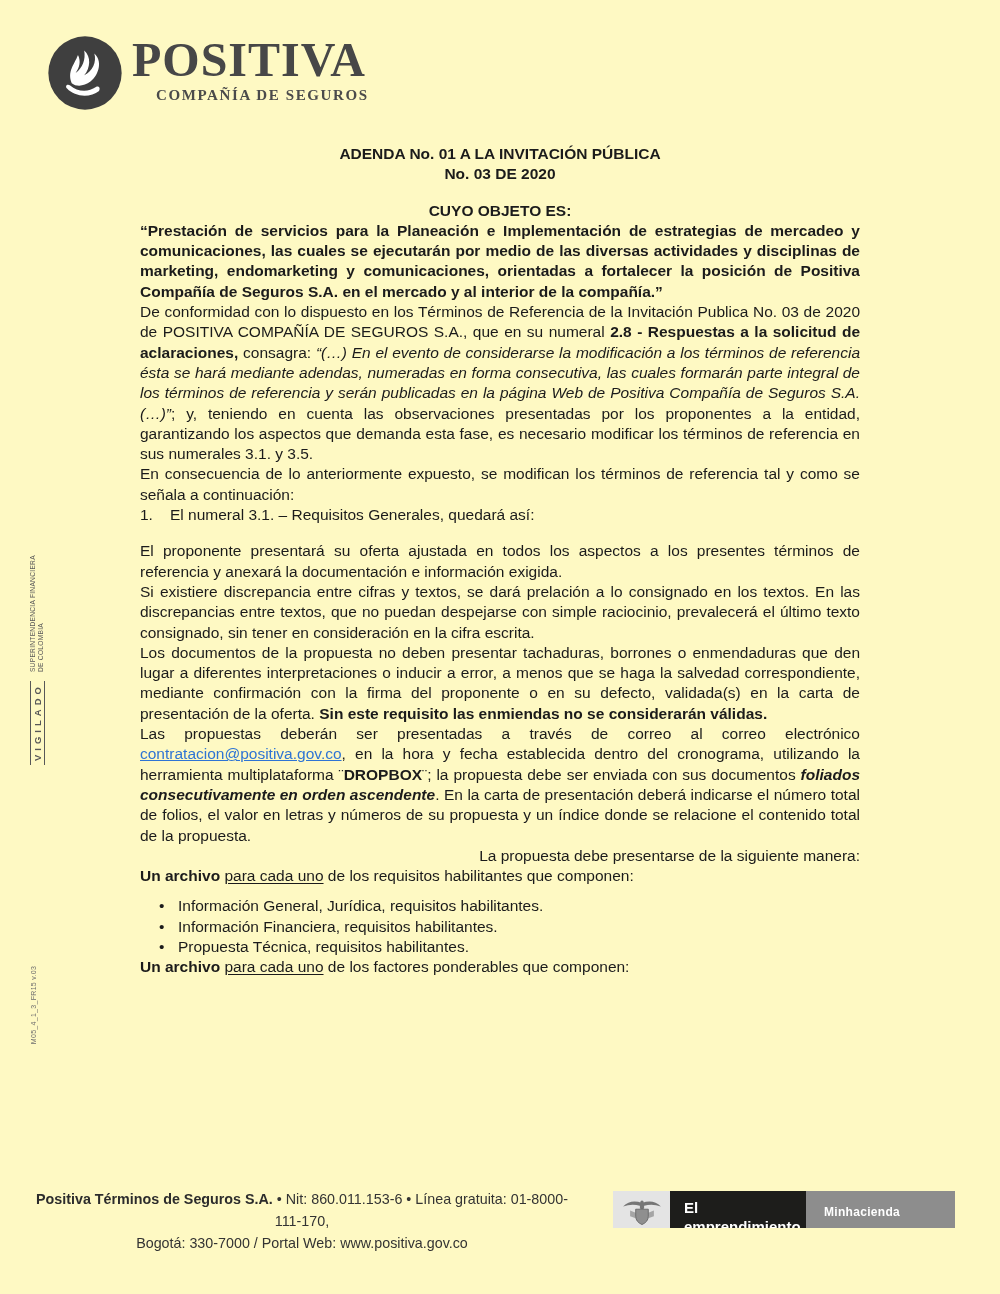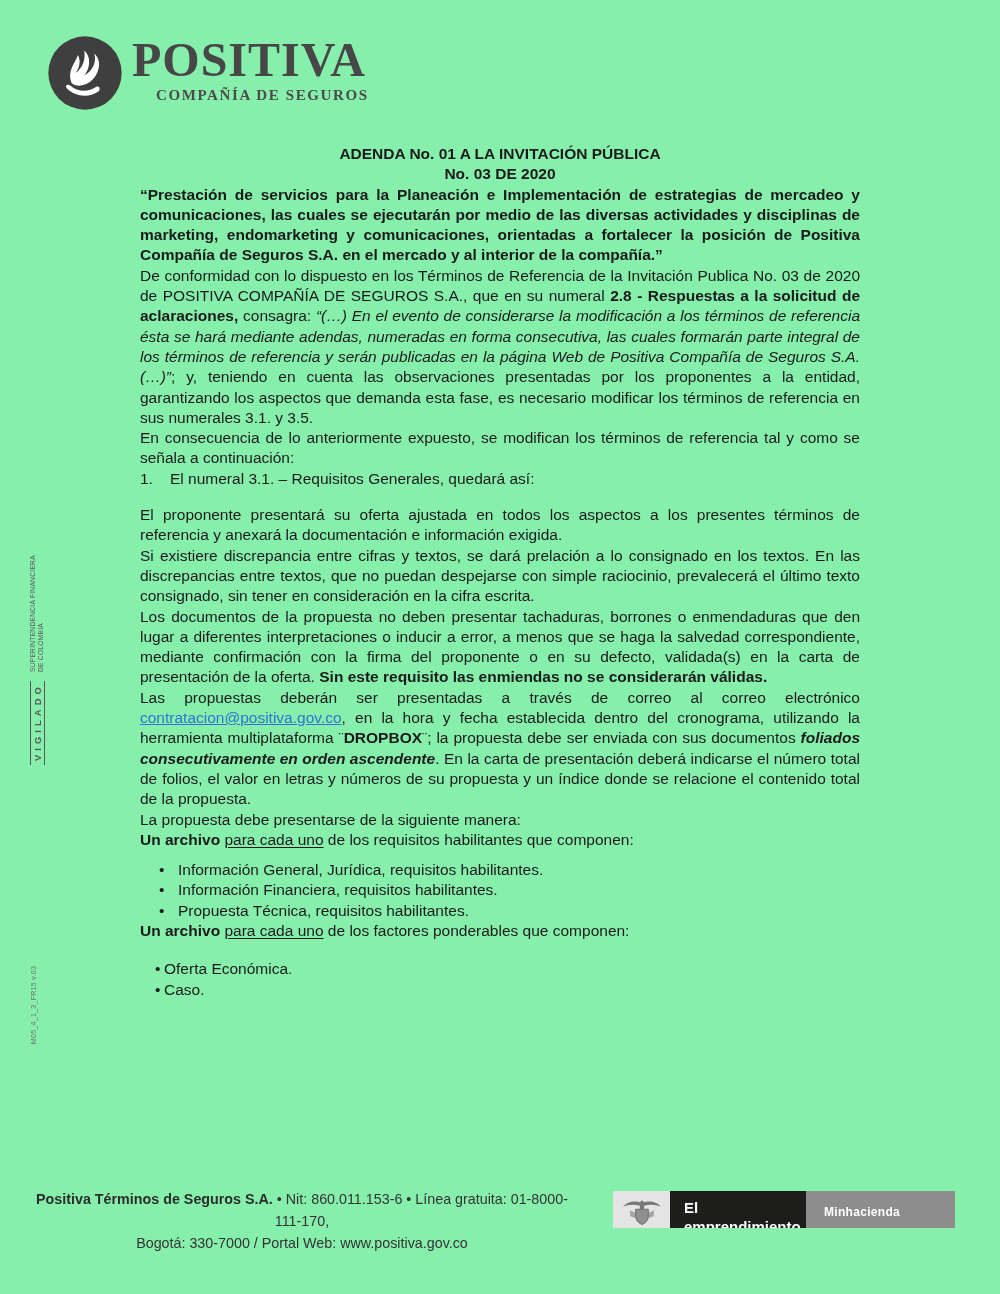--- a/index.html
+++ b/index.html
@@ -1,16 +1,16 @@
 <!DOCTYPE html>
 <html><head>
 <meta charset="utf-8">
 <style>
   html,body{margin:0;padding:0;background:#ffffff;}
-  .page{position:relative;width:1000px;height:1294px;background:#86efac;overflow:hidden;
+  .page{position:relative;width:1000px;height:1294px;background:#fef9c3;overflow:hidden;
         font-family:"Liberation Sans", sans-serif;color:#1b1b1b;}
 
   
   .logo{position:absolute;left:46px;top:34px;display:flex;align-items:flex-start;}
   .logo-icon{width:78px;height:78px;flex:0 0 auto;}
   .logo-text{margin-left:8px;margin-top:2px;}
   .logo-name{font-family:"Liberation Serif", serif;font-size:48px;line-height:48px;
              color:#474747;font-weight:600;letter-spacing:1px;}
   .logo-sub{font-family:"Liberation Serif", serif;font-size:15px;letter-spacing:1.6px;
             color:#4b4b4b;margin-top:3px;margin-left:24px;font-weight:700;}
@@ -32,21 +32,21 @@
   .content p{margin:0;}
   .doc-title{text-align:center;font-weight:bold;}
   .doc-subject{text-align:center;font-weight:bold;margin-top:16px;}
   .p-objeto{font-weight:bold;text-align:justify;margin-top:17px;}
   .p-conf{text-align:justify;margin-top:15px;}
   .p-consec{text-align:justify;margin-top:8px;}
   .p-num{margin-top:15px;}
   .p-num .num{display:inline-block;width:30px;}
   .blk{margin-top:16px;}
   .blk p{text-align:justify;}
-  .p-manera{margin-top:11px;}
+  .p-manera{margin-top:11px;text-align:right;}
   .p-archivo1{margin-top:19px;}
   .p-archivo2{margin-top:22px;}
   ul.bul1{list-style:none;margin:10px 0 0 0;padding:0;}
   ul.bul1 li{position:relative;padding-left:38px;line-height:20.3px;}
   ul.bul1 li::before{content:"\2022";position:absolute;left:19px;}
   ul.bul2{list-style:none;margin:18px 0 0 0;padding:0;}
   ul.bul2 li{position:relative;padding-left:24px;line-height:20.3px;}
   ul.bul2 li::before{content:"\2022";position:absolute;left:15px;}
   a.email{color:#2e74d4;text-decoration:underline;cursor:pointer;}
   u{text-underline-offset:2px;}
@@ -95,20 +95,21 @@
   </div>
   <div class="form-code">M05_4_1_3_FR15  v.03</div>
 
   <div class="content">
 
     <div class="doc-title">
       <span style="display:block">ADENDA No. 01 A LA INVITACIÓN PÚBLICA</span>
       <span style="display:block">No. 03 DE 2020</span>
     </div>
 
+    <div class="doc-subject">CUYO OBJETO ES:</div>
 
     <p class="p-objeto">“Prestación de servicios para la Planeación e Implementación de estrategias de mercadeo y comunicaciones, las cuales se ejecutarán por medio de las diversas actividades y disciplinas de marketing, endomarketing y comunicaciones, orientadas a fortalecer la posición de Positiva Compañía de Seguros S.A. en el mercado y al interior de la compañía.”</p>
 
     <p class="p-conf"><span>De conformidad con lo dispuesto en los Términos de Referencia de la Invitación Publica No. 03 de 2020 de POSITIVA COMPAÑÍA DE SEGUROS S.A., que en su numeral </span><b>2.8 - Respuestas a la solicitud de aclaraciones,</b><span> consagra: </span><i>“(…) En el evento de considerarse la modificación a los términos de referencia ésta se hará mediante adendas, numeradas en forma consecutiva, las cuales formarán parte integral de los términos de referencia y serán publicadas en la página Web de Positiva Compañía de Seguros S.A. (…)”</i><span>; y, teniendo en cuenta las observaciones presentadas por los proponentes a la entidad, garantizando los aspectos que demanda esta fase, es necesario modificar los términos de referencia en sus numerales 3.1. y 3.5.</span></p>
 
     <p class="p-consec">En consecuencia de lo anteriormente expuesto, se modifican los términos de referencia tal y como se señala a continuación:</p>
 
     <p class="p-num"><span class="num">1.</span><span>El numeral 3.1. – Requisitos Generales, quedará así:</span></p>
 
     <div class="blk">
@@ -123,24 +124,20 @@
     <p class="p-archivo1"><b>Un archivo </b><u>para cada uno</u><span> de los requisitos habilitantes que componen:</span></p>
 
     <ul class="bul1">
       <li>Información General, Jurídica, requisitos habilitantes.</li>
       <li>Información Financiera, requisitos habilitantes.</li>
       <li>Propuesta Técnica, requisitos habilitantes.</li>
     </ul>
 
     <p class="p-archivo2"><b>Un archivo </b><u>para cada uno</u><span> de los factores ponderables que componen:</span></p>
 
-    <ul class="bul2">
-      <li>Oferta Económica.</li>
-      <li>Caso.</li>
-    </ul>
 
   </div>
 
   <div class="footer">
     <div><b>Positiva Términos de Seguros S.A.</b><span> • Nit: 860.011.153-6 • Línea gratuita: 01-8000-111-170,</span></div>
     <div>Bogotá: 330-7000 / Portal Web: www.positiva.gov.co</div>
   </div>
 
   <div class="gov-banner">
     <div class="coat-box">

